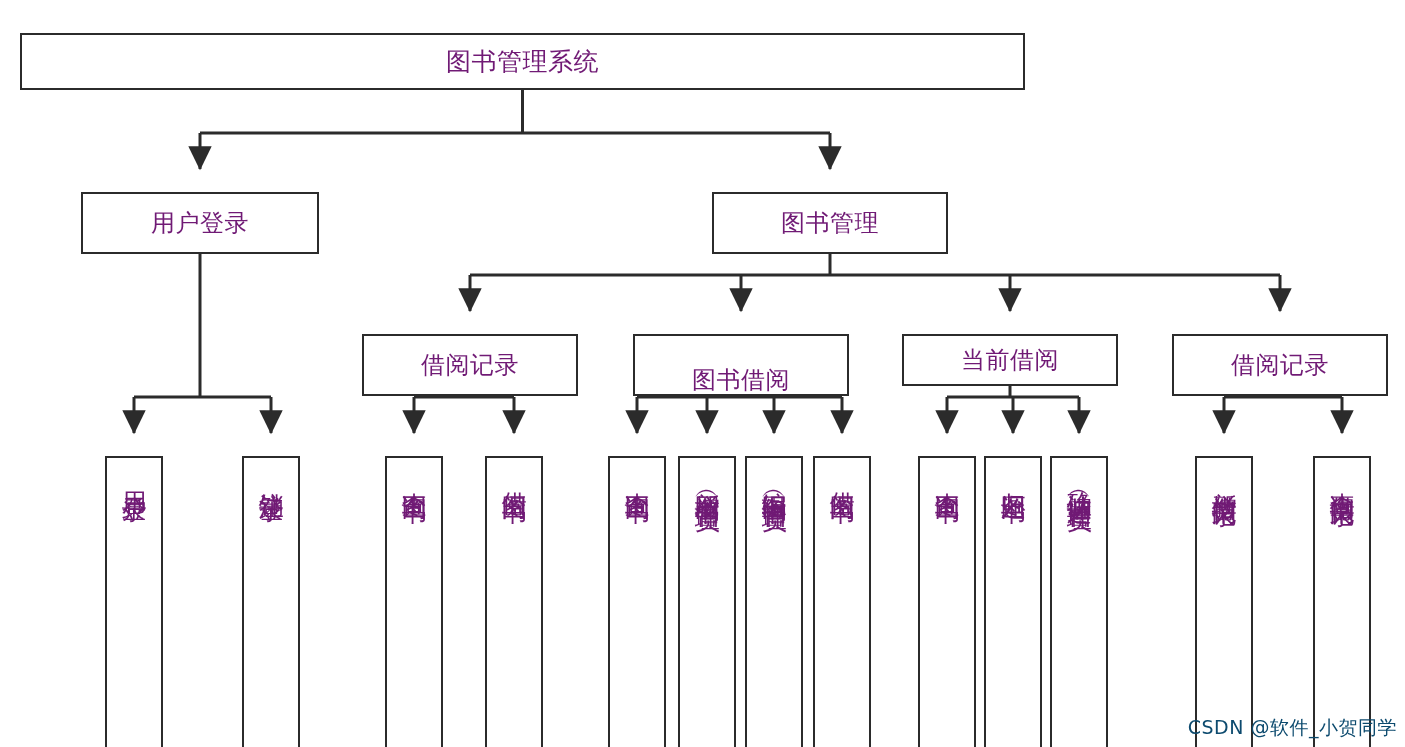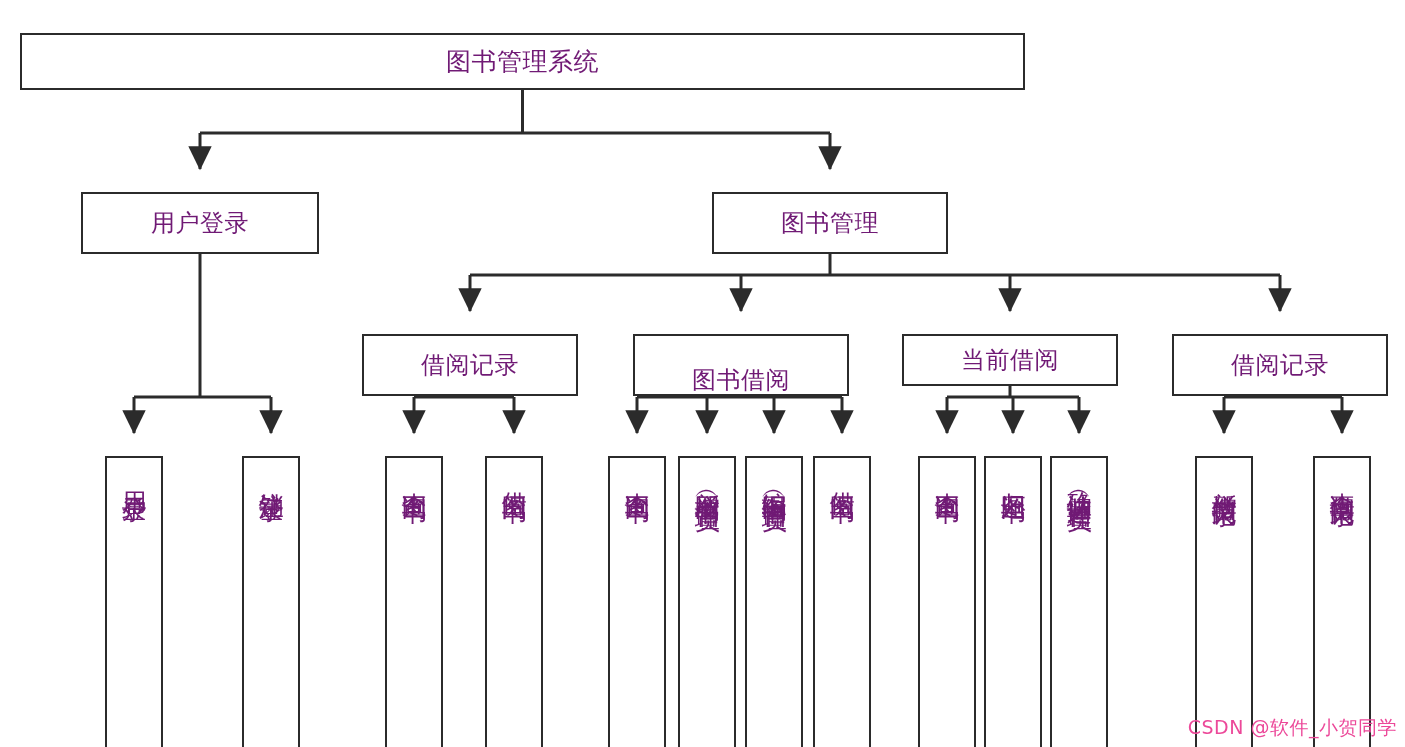--- a/index.html
+++ b/index.html
@@ -63,21 +63,21 @@
     font-size: 25px;
     line-height: 1.02;
     letter-spacing: 2.5px;
     white-space: nowrap;
   }
   #watermark {
     position: absolute;
     right: 8px;
     bottom: 6px;
     font-size: 19px;
-    color: #ec4899;
+    color: #0c4a6e;
     letter-spacing: 0.5px;
     white-space: nowrap;
   }
 </style>
 </head>
 <body>
 
 <div id="diagram-root">
 
   <svg id="edges-layer" viewBox="0 0 1405 747" width="1405" height="747" xmlns="http://www.w3.org/2000/svg">

